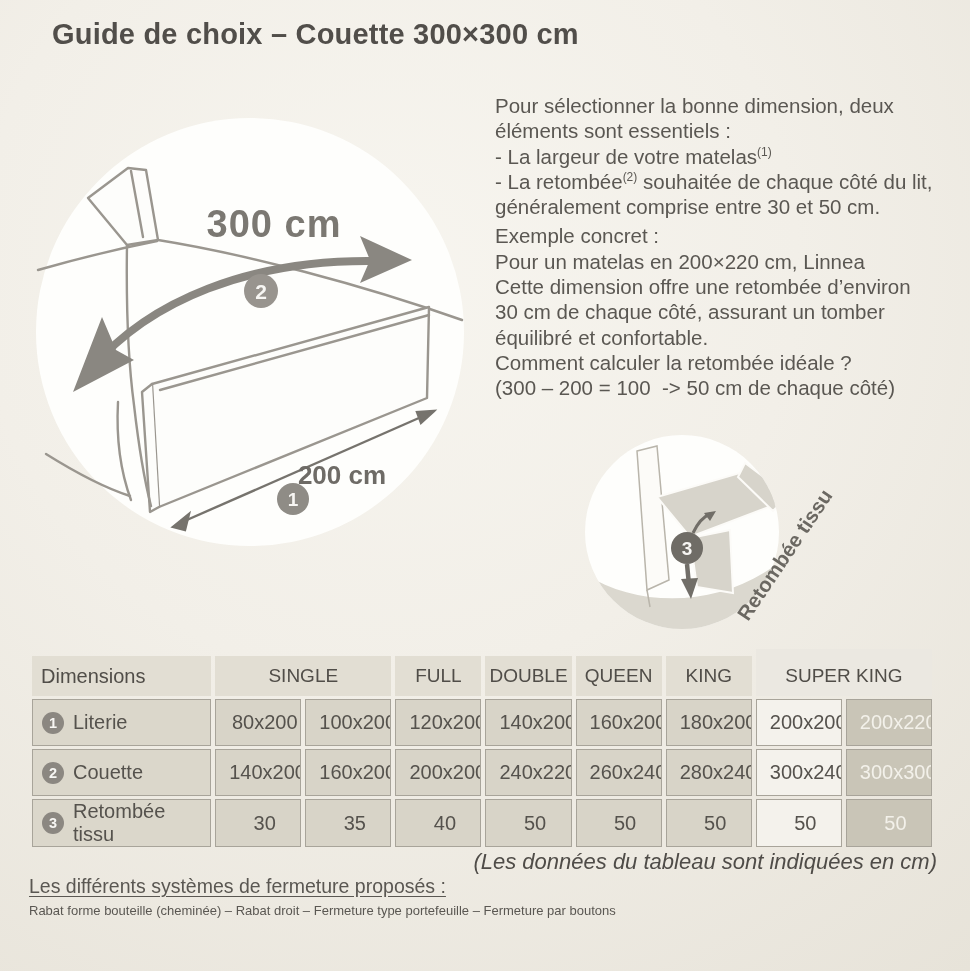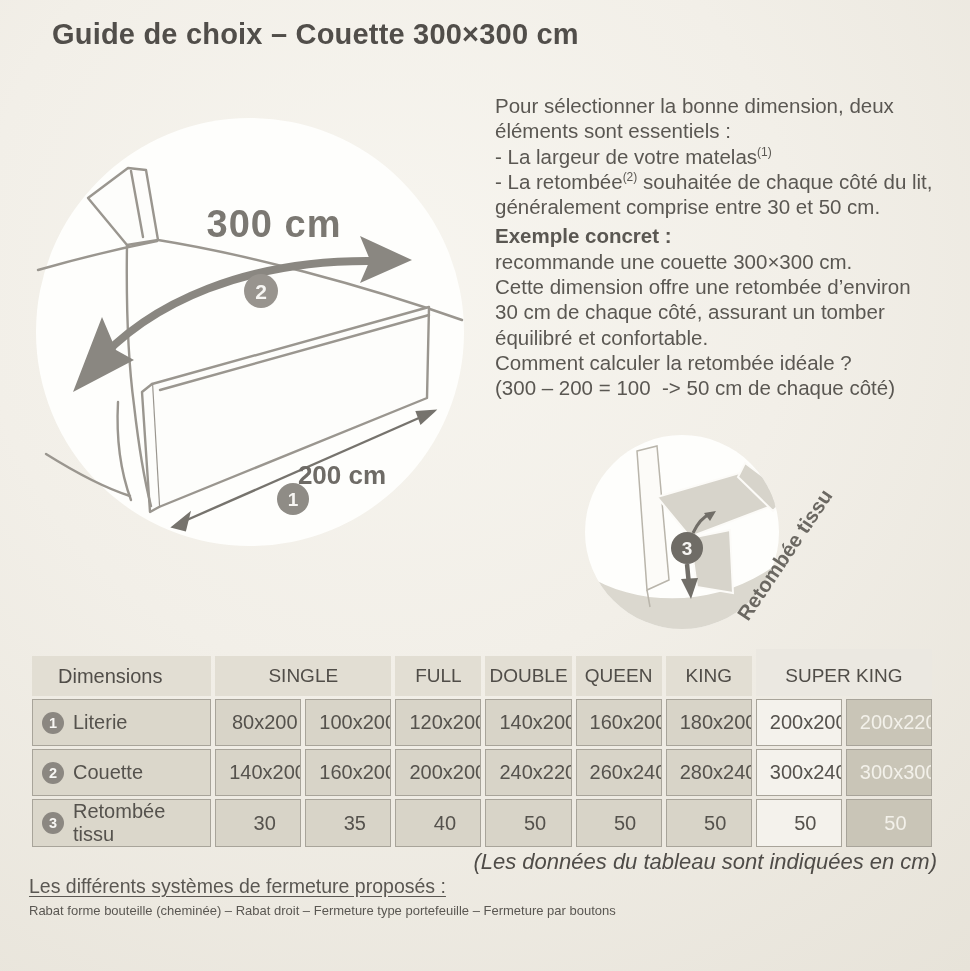--- a/index.html
+++ b/index.html
@@ -6,33 +6,33 @@
   .page{
     position:relative;width:970px;height:971px;overflow:hidden;
     background:radial-gradient(circle at 40% 28%, #f7f5ef 0%, #f2efe8 45%, #e7e3d9 100%);
     font-family:"Liberation Sans", sans-serif;color:#55524d;
   }
   .title{position:absolute;left:52px;top:18px;font-size:29px;font-weight:700;color:#514e4a;letter-spacing:.2px;white-space:nowrap}
   .subtitle{position:absolute;left:38px;top:57px;font-size:23px;font-weight:700;color:#514e4a;white-space:nowrap}
   .textcol{position:absolute;left:495px;top:93px;width:470px;font-size:20.5px;line-height:25.3px;color:#5a5752}
   .tline{white-space:nowrap}
   .tline sup{font-size:12px;line-height:0}
-  .example-heading{font-weight:700;margin-top:4px;white-space:nowrap}
+  .example-heading{font-weight:400;margin-top:4px;white-space:nowrap}
   .diag-large{position:absolute;left:30px;top:110px}
   .diag-small{position:absolute;left:560px;top:415px}
   svg text{font-family:"Liberation Sans", sans-serif}
 
   table.dims{position:absolute;left:28px;top:646px;width:908px;border-collapse:separate;border-spacing:4px 3px;table-layout:fixed}
   table.dims th,table.dims td{padding:0;overflow:hidden}
   table.dims thead th{
     height:40px;font-size:19px;font-weight:400;color:#504d48;
     background:linear-gradient(180deg, rgba(0,0,0,0) 7px, var(--table-header-bg,#e2ded3) 7px);
     padding-top:7px;vertical-align:middle;
   }
-  table.dims thead th.corner{text-align:left;padding-left:26px;font-size:20px}
+  table.dims thead th.corner{text-align:left;padding-left:9px;font-size:20px}
   table.dims thead th.hl{background:var(--hl-header-bg,#ebe8e1)}
   table.dims tbody th{
     background:var(--label-bg,#dbd7cb);border:1px solid #a8a49a;height:45px;
     font-weight:400;font-size:20px;color:#55524d;text-align:left;
   }
   table.dims tbody th .labwrap{display:flex;align-items:center;padding-left:9px}
   table.dims tbody td{
     background:var(--cell-bg,#d8d4c8);border:1px solid #a8a49a;
     text-align:center;font-size:20px;color:#55524d;padding-left:13px;
   }
@@ -95,21 +95,21 @@
   <div class="textcol">
     <div id="intro-lines">
         <div class="tline"><span>Pour sélectionner la bonne dimension, deux</span></div>
         <div class="tline"><span>éléments sont essentiels :</span></div>
         <div class="tline"><span>- La largeur de votre matelas</span><sup>(1)</sup></div>
         <div class="tline"><span>- La retombée</span><sup>(2)</sup><span> souhaitée de chaque côté du lit,</span></div>
         <div class="tline"><span>généralement comprise entre 30 et 50 cm.</span></div>
       </div>
     <div class="example-heading">Exemple concret :</div>
     <div id="example-lines">
-        <div class="tline"><span>recommande une couette 300×300 cm.</span></div>
+        <div class="tline"><span>Pour un matelas en 200×220 cm, Linnea</span></div>
         <div class="tline"><span>Cette dimension offre une retombée d’environ</span></div>
         <div class="tline"><span>30 cm de chaque côté, assurant un tomber</span></div>
         <div class="tline"><span>équilibré et confortable.</span></div>
         <div class="tline"><span>Comment calculer la retombée idéale ?</span></div>
         <div class="tline"><span>(300 – 200 = 100 &nbsp;-&gt; 50 cm de chaque côté)</span></div>
       </div>
   </div>
 
   <svg class="diag-small" width="300" height="245" viewBox="0 0 300 245">
     <defs>

